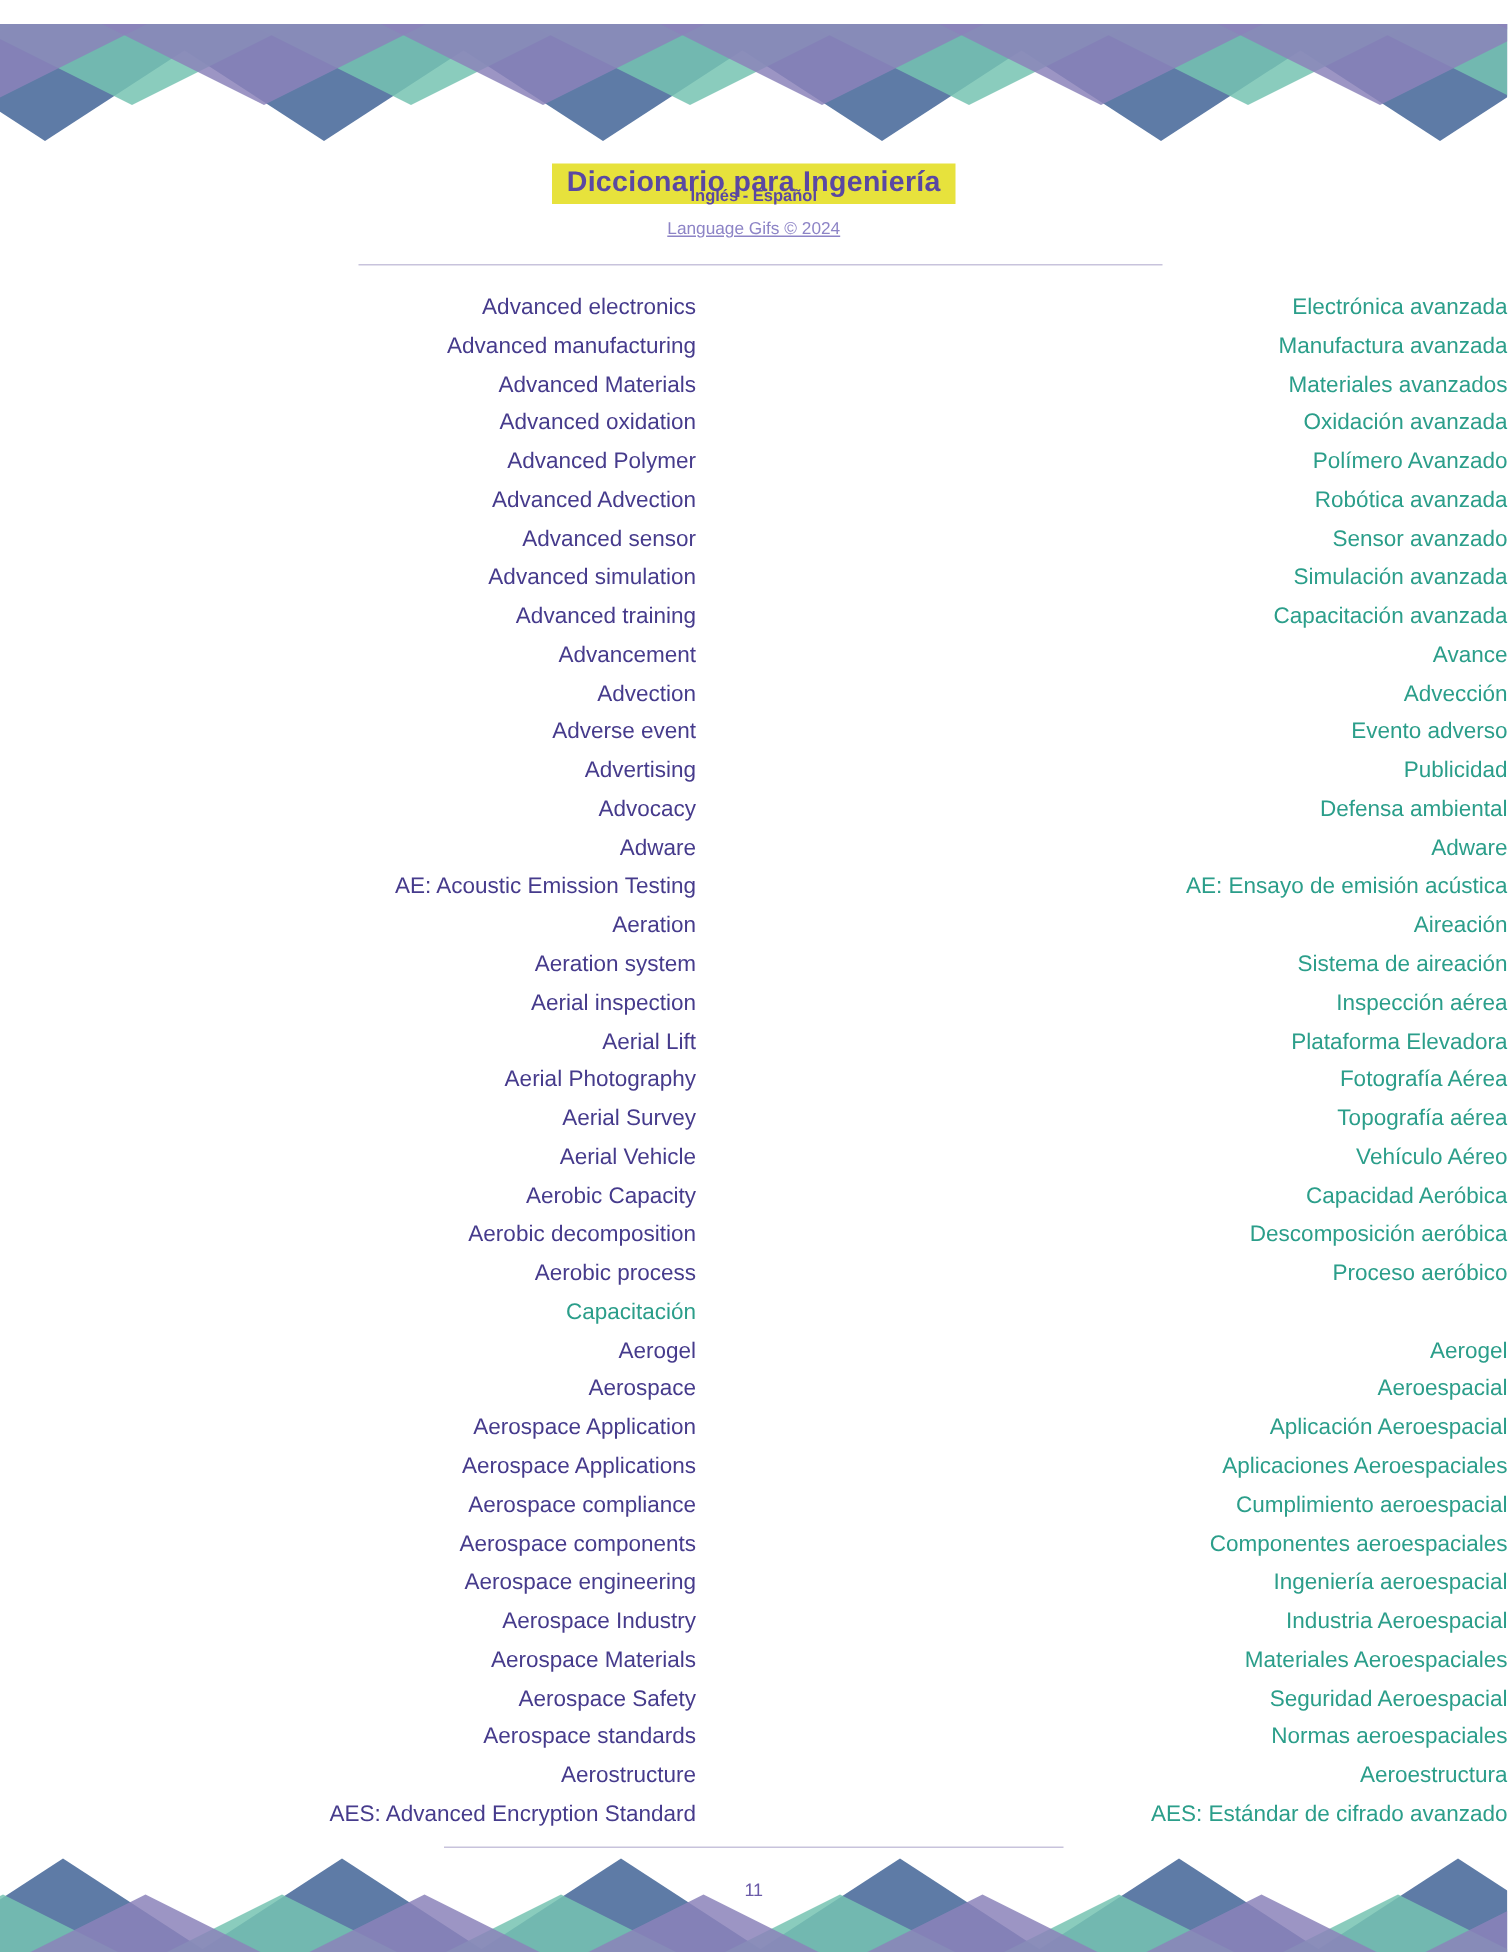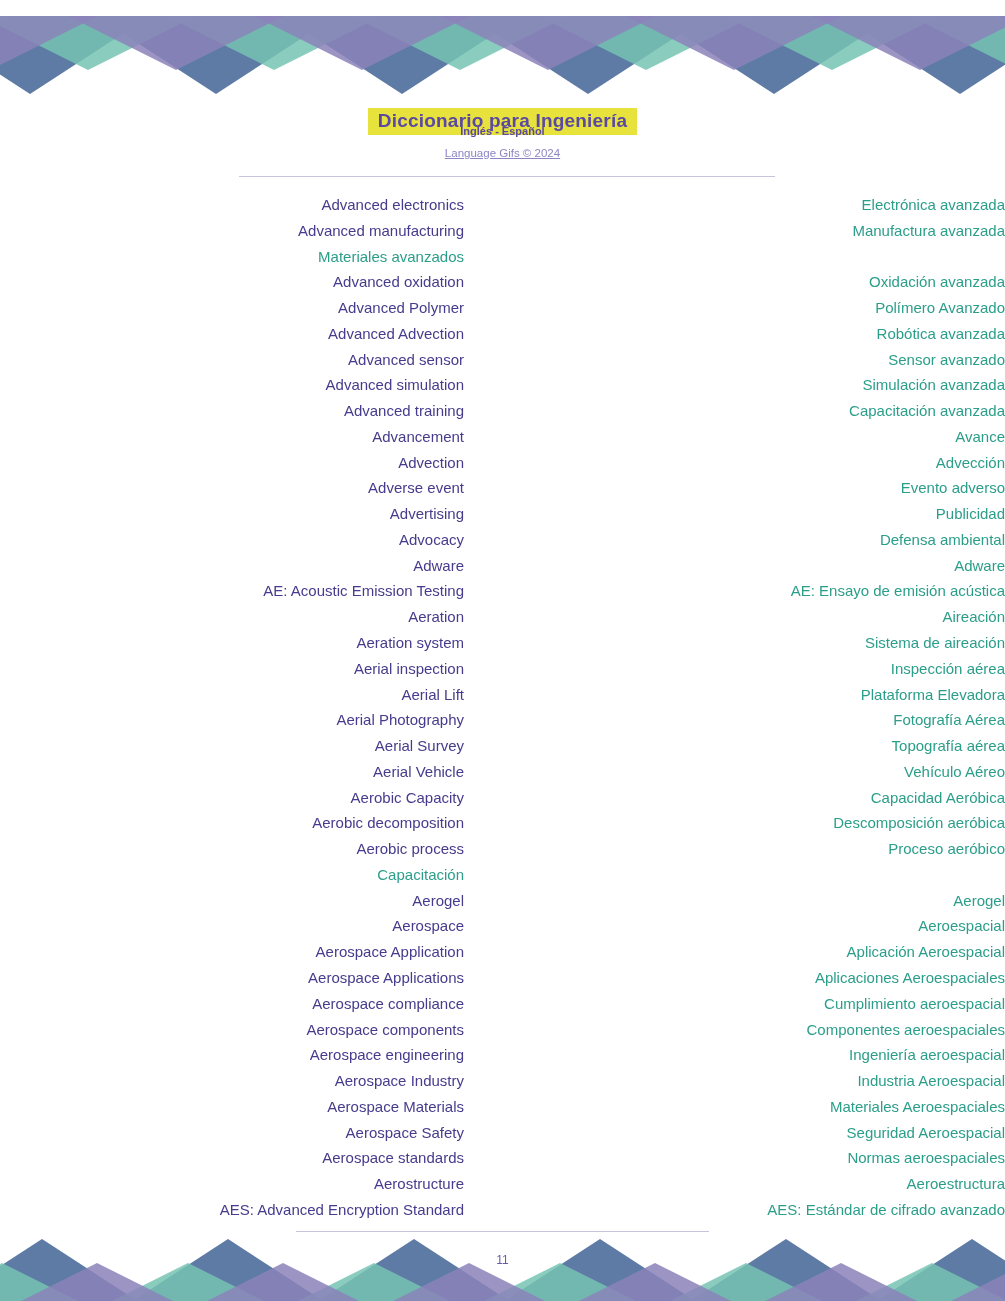--- a/index.html
+++ b/index.html
@@ -105,20 +105,21 @@
   <main class="entries" id="entries">
       <div class="row">
         <span class="en">Advanced electronics</span>
         <span class="es">Electrónica avanzada</span>
       </div>
       <div class="row">
         <span class="en">Advanced manufacturing</span>
         <span class="es">Manufactura avanzada</span>
       </div>
       <div class="row">
+        <span class="en">Advanced Materials</span>
         <span class="es">Materiales avanzados</span>
       </div>
       <div class="row">
         <span class="en">Advanced oxidation</span>
         <span class="es">Oxidación avanzada</span>
       </div>
       <div class="row">
         <span class="en">Advanced Polymer</span>
         <span class="es">Polímero Avanzado</span>
       </div>

